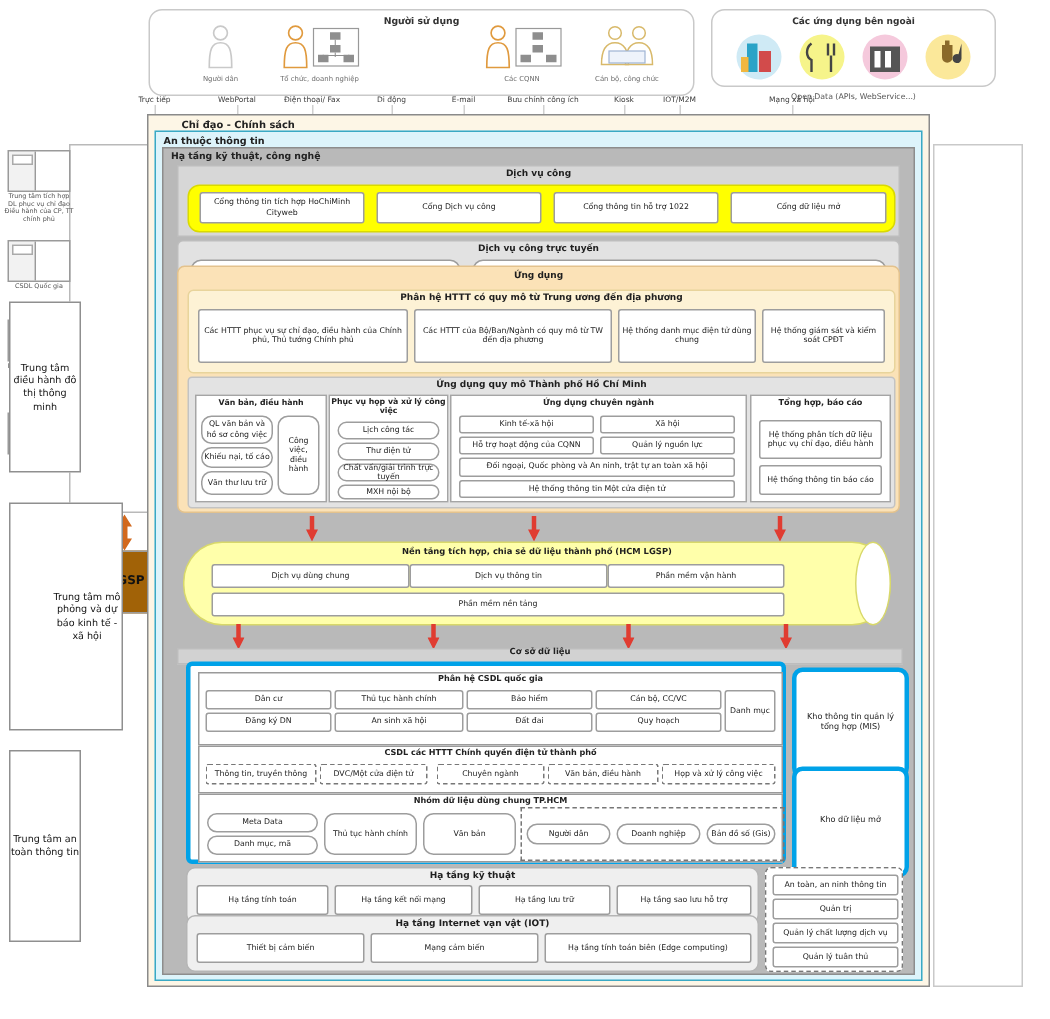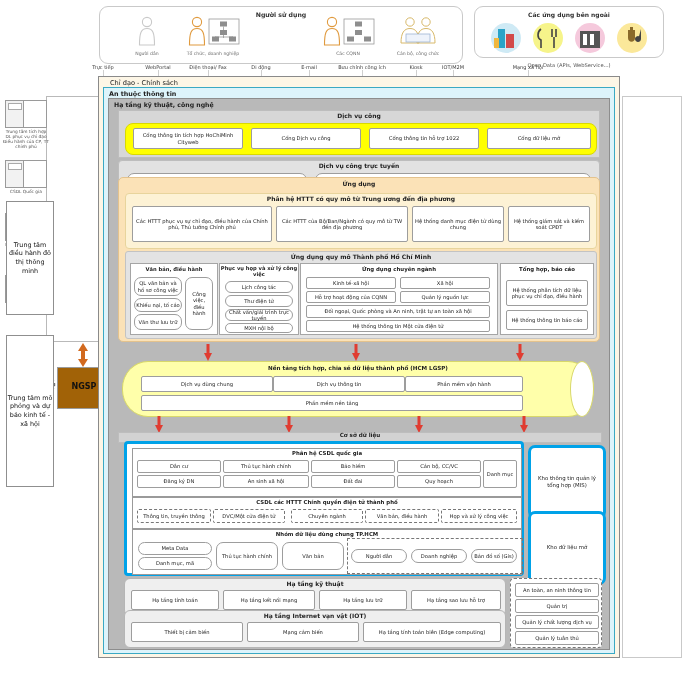--- a/index.html
+++ b/index.html
@@ -27,21 +27,21 @@
   .lcell .pic i{position:absolute;left:2px;top:2px;width:12px;height:5px;border:1px solid #aaa;background:#fff;}
   .lcell .cap{font-size:4.3px;color:#555;line-height:1.2;margin-top:1px;}
 
   #ngsp-box{position:absolute;left:57px;top:367px;width:52px;height:40px;border:1px solid #9b9b9b;background:#a16207;}
   #ngsp-label{position:absolute;left:0;right:0;top:14px;text-align:center;font-size:8px;font-weight:bold;color:#111;}
   #gear-icon{position:absolute;left:40px;top:377px;width:20px;height:20px;}
   .arw{position:absolute;}
 
   
   #frame-policy{position:absolute;left:98px;top:76px;width:520px;height:580px;border:1px solid #8a8a8a;background:#fdf6e6;}
-  #policy-title{position:absolute;left:11px;top:2px;font-size:6.6px;font-weight:normal;color:#222;text-align:right;}
+  #policy-title{position:absolute;left:22px;top:2px;font-size:6.6px;font-weight:bold;color:#222;text-align:right;}
   #frame-security{position:absolute;left:103px;top:87px;width:510px;height:565px;border:1px solid #3aa9c4;background:#ddf4fb;}
   #sec-title{position:absolute;left:5px;top:2px;font-size:6.4px;font-weight:bold;color:#222;}
   #frame-infra{position:absolute;left:108px;top:98px;width:500px;height:550px;border:1px solid #8d8d8d;background:#b9b9b9;}
   #infra-title{position:absolute;left:5px;top:2px;font-size:6.2px;font-weight:bold;color:#222;}
 
   
   .sect{position:absolute;box-sizing:border-box;}
   .sect-hd{text-align:center;font-size:6px;font-weight:bold;color:#1f1f1f;padding-top:1px;}
   .wbox{box-sizing:border-box;background:#fff;border:1px solid #9d9d9d;border-radius:2px;display:flex;align-items:center;justify-content:center;text-align:center;font-size:5.2px;line-height:1.2;color:#1b1b1b;padding:1px;}
   .rbox{border-radius:7px;}
@@ -380,15 +380,16 @@
 
   <div class="sect dashbox" id="sec-mgmt" style="background:#fff;border-radius:4px;">
     <div class="wbox" style="position:absolute;left:4px;top:4px;width:84px;height:14px;">An toàn, an ninh thông tin</div>
     <div class="wbox" style="position:absolute;left:4px;top:20px;width:84px;height:14px;">Quản trị</div>
     <div class="wbox" style="position:absolute;left:4px;top:36px;width:84px;height:14px;">Quản lý chất lượng dịch vụ</div>
     <div class="wbox" style="position:absolute;left:4px;top:52px;width:84px;height:14px;">Quản lý tuân thủ</div>
   </div>
 
   <div id="rcol-outer"></div>
   <div class="rcol-inner" style="top:201px;height:112px;">Trung tâm điều hành đô thị thông minh</div>
-  <div class="rcol-inner" style="top:335px;height:150px;">Trung tâm mô phỏng và dự báo kinh tế - xã hội</div>
+  <div class="rcol-inner" style="top:335px;height:150px;padding-left:28px;">Trung tâm mô phỏng và dự báo kinh tế - xã hội</div>
+  <div class="rcol-inner" style="top:500px;height:126px;">Trung tâm an toàn thông tin</div>
 
 </div>
 
 </body></html>

